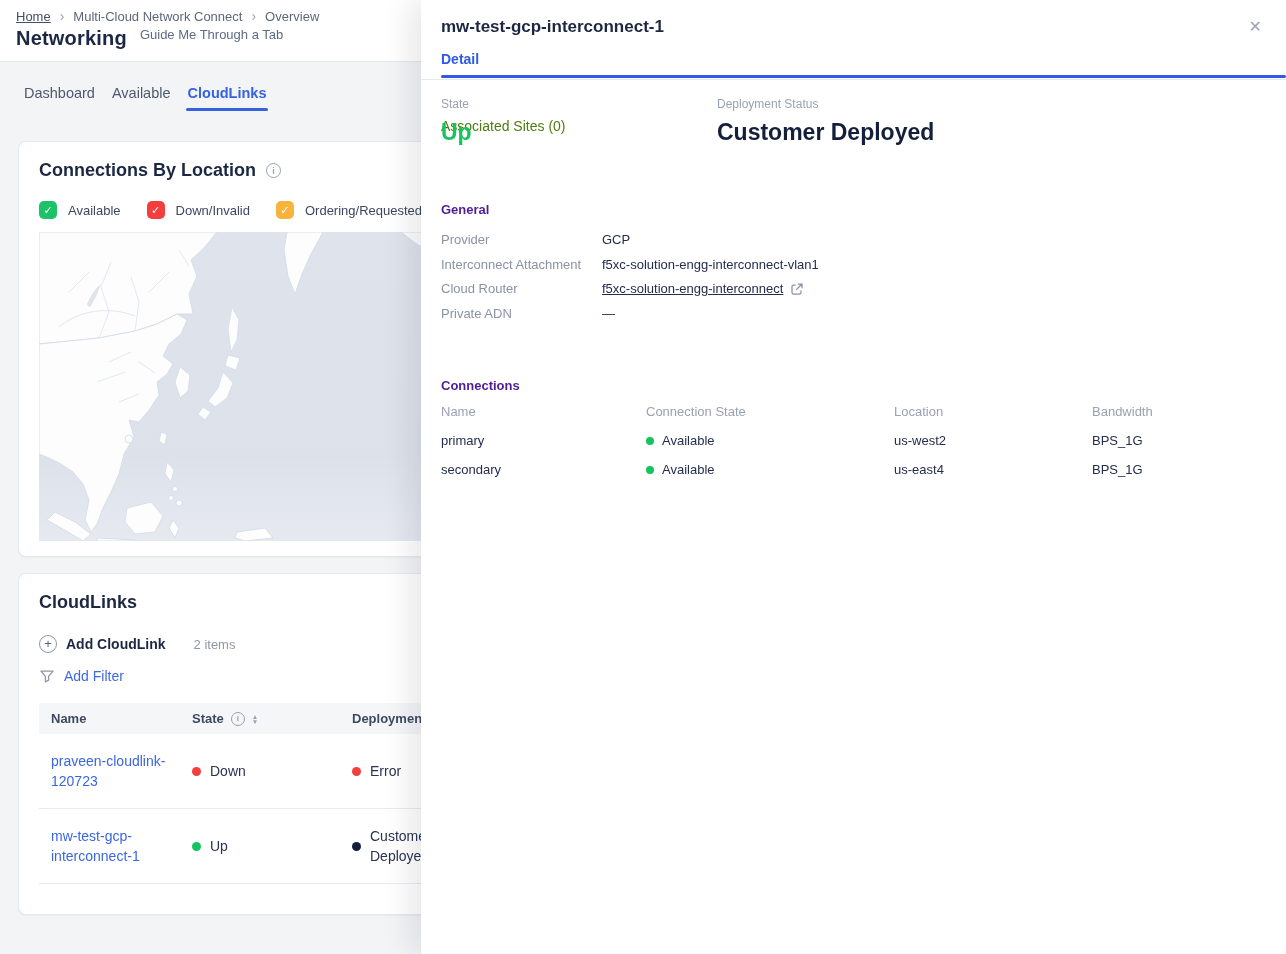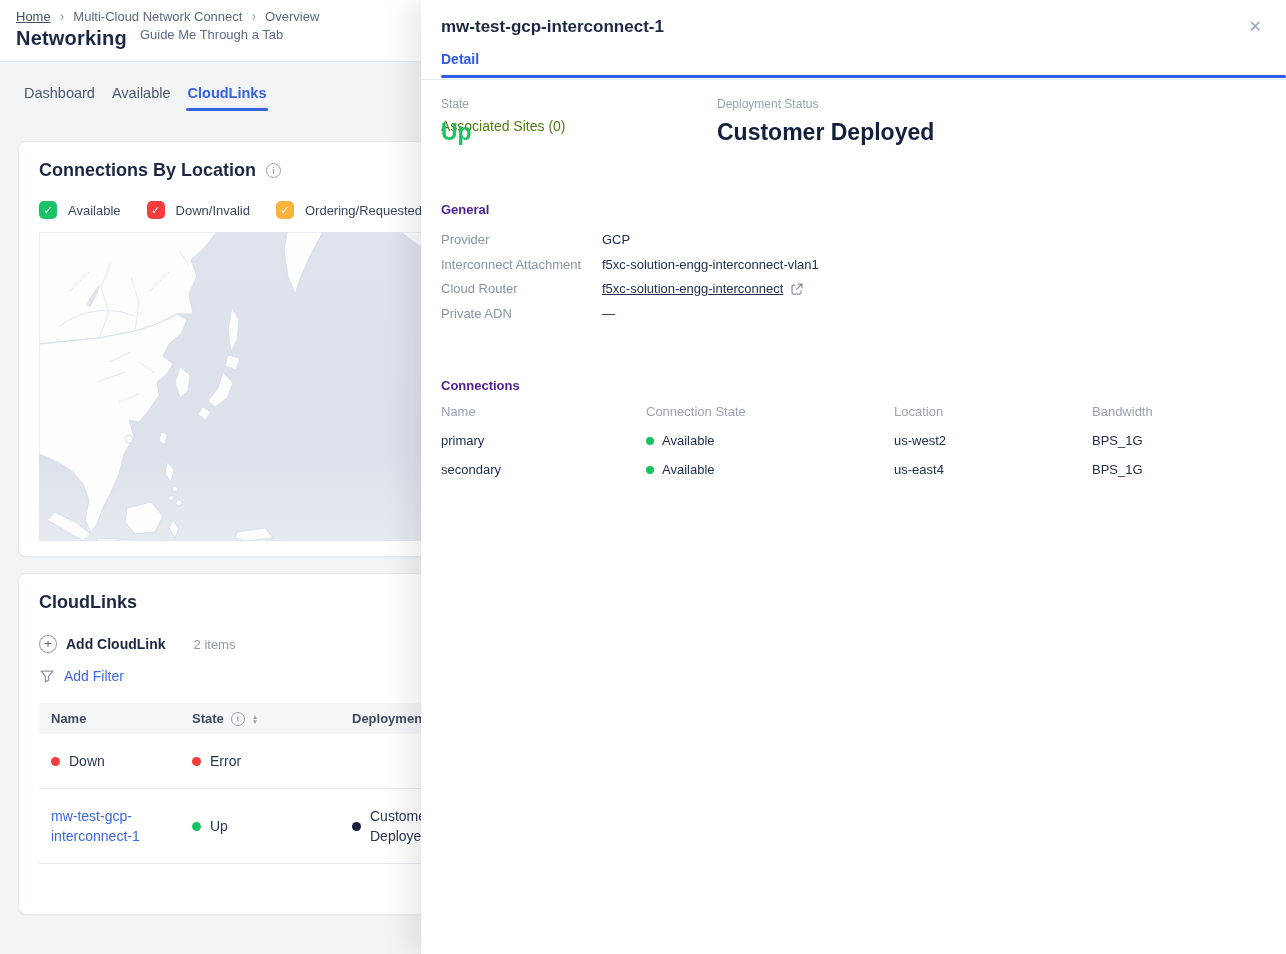--- a/index.html
+++ b/index.html
@@ -236,20 +236,23 @@
               <span>▼</span>
           </span>
         </div>
         <div class="cl-th">
           <span>Deployment Status</span>
         </div>
       </div>
 
       <div class="cl-row">
         <div class="cl-td">
+            <a class="link">praveen-cloudlink-120723</a>
+          </div>
+        <div class="cl-td">
           <span class="dot dot-red"></span>
           <span class="cell-text">Down</span>
         </div>
         <div class="cl-td">
           <span class="dot dot-red"></span>
           <span class="cell-text cell-wrap">Error</span>
         </div>
       </div>
 
       <div class="cl-row">

